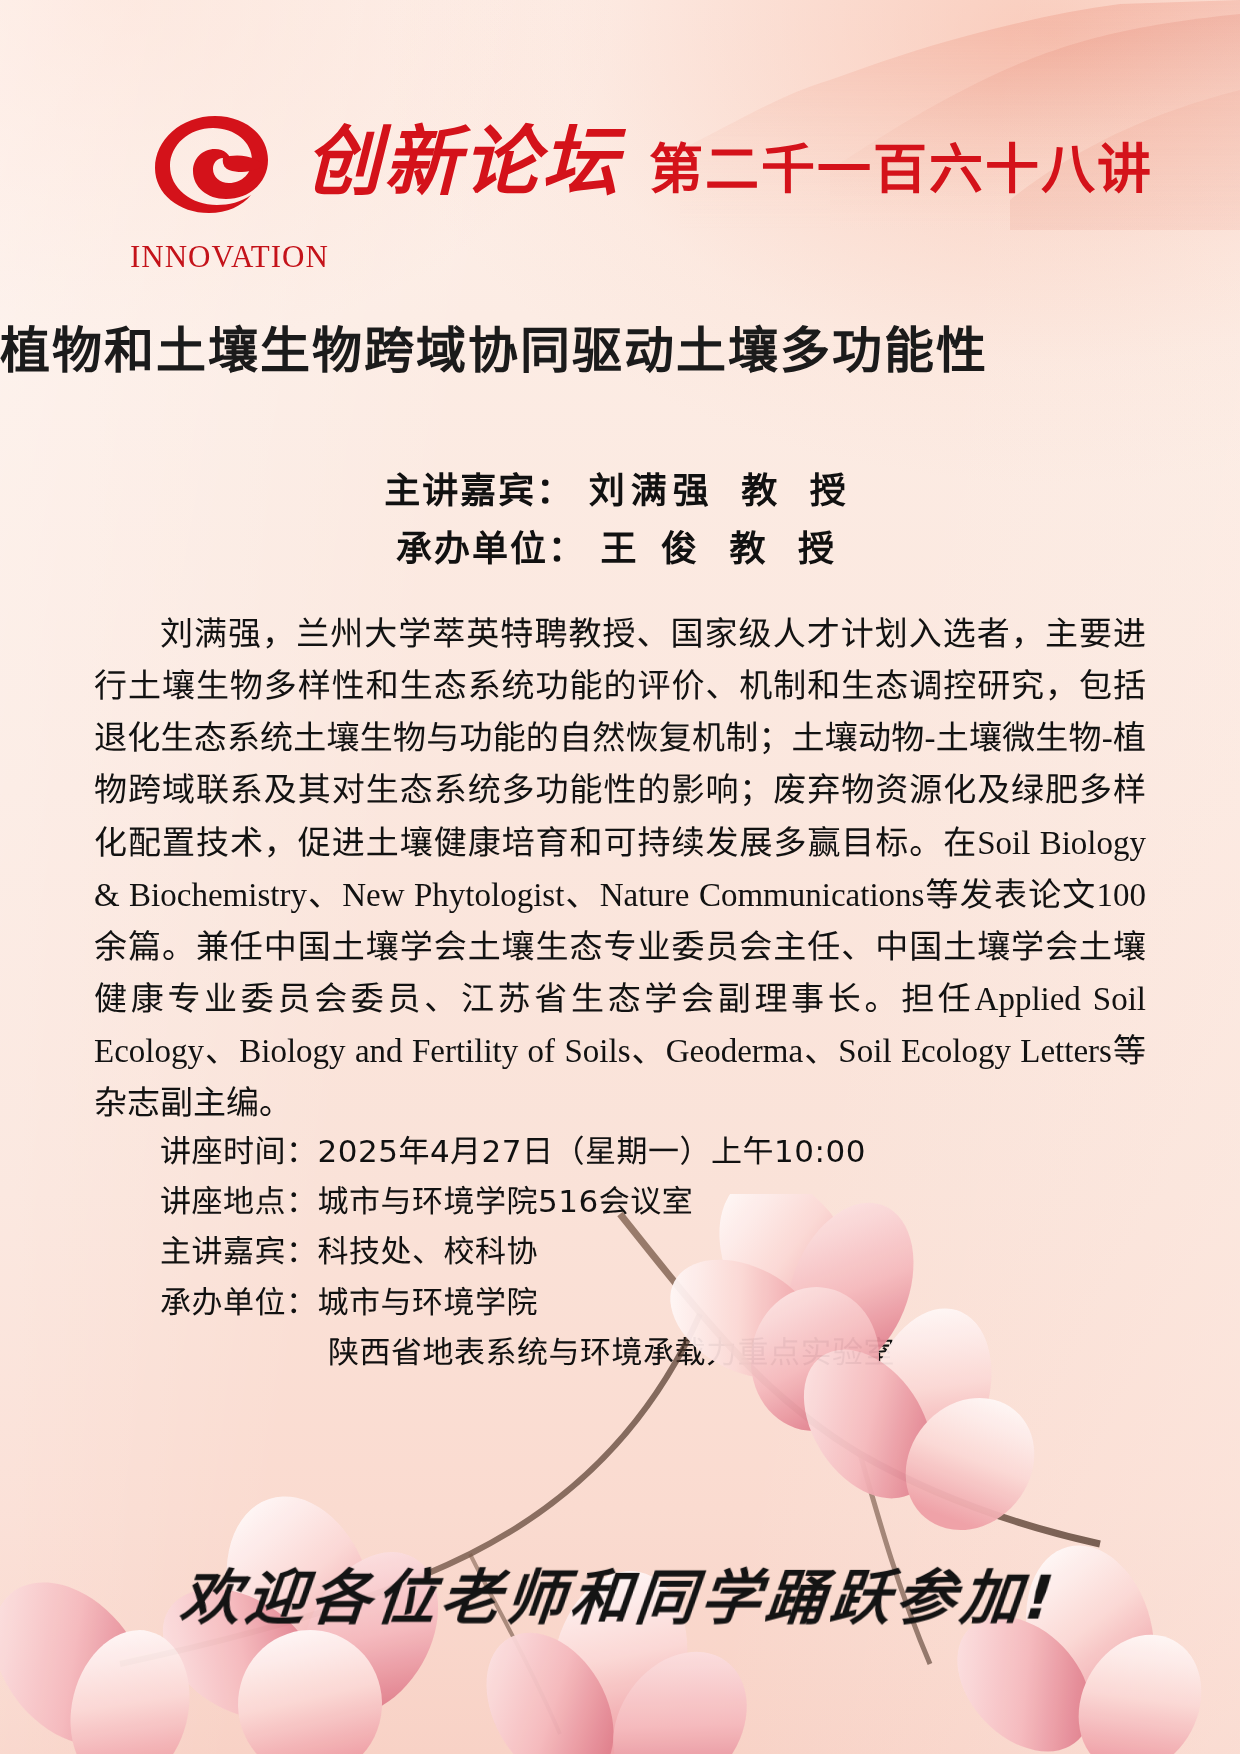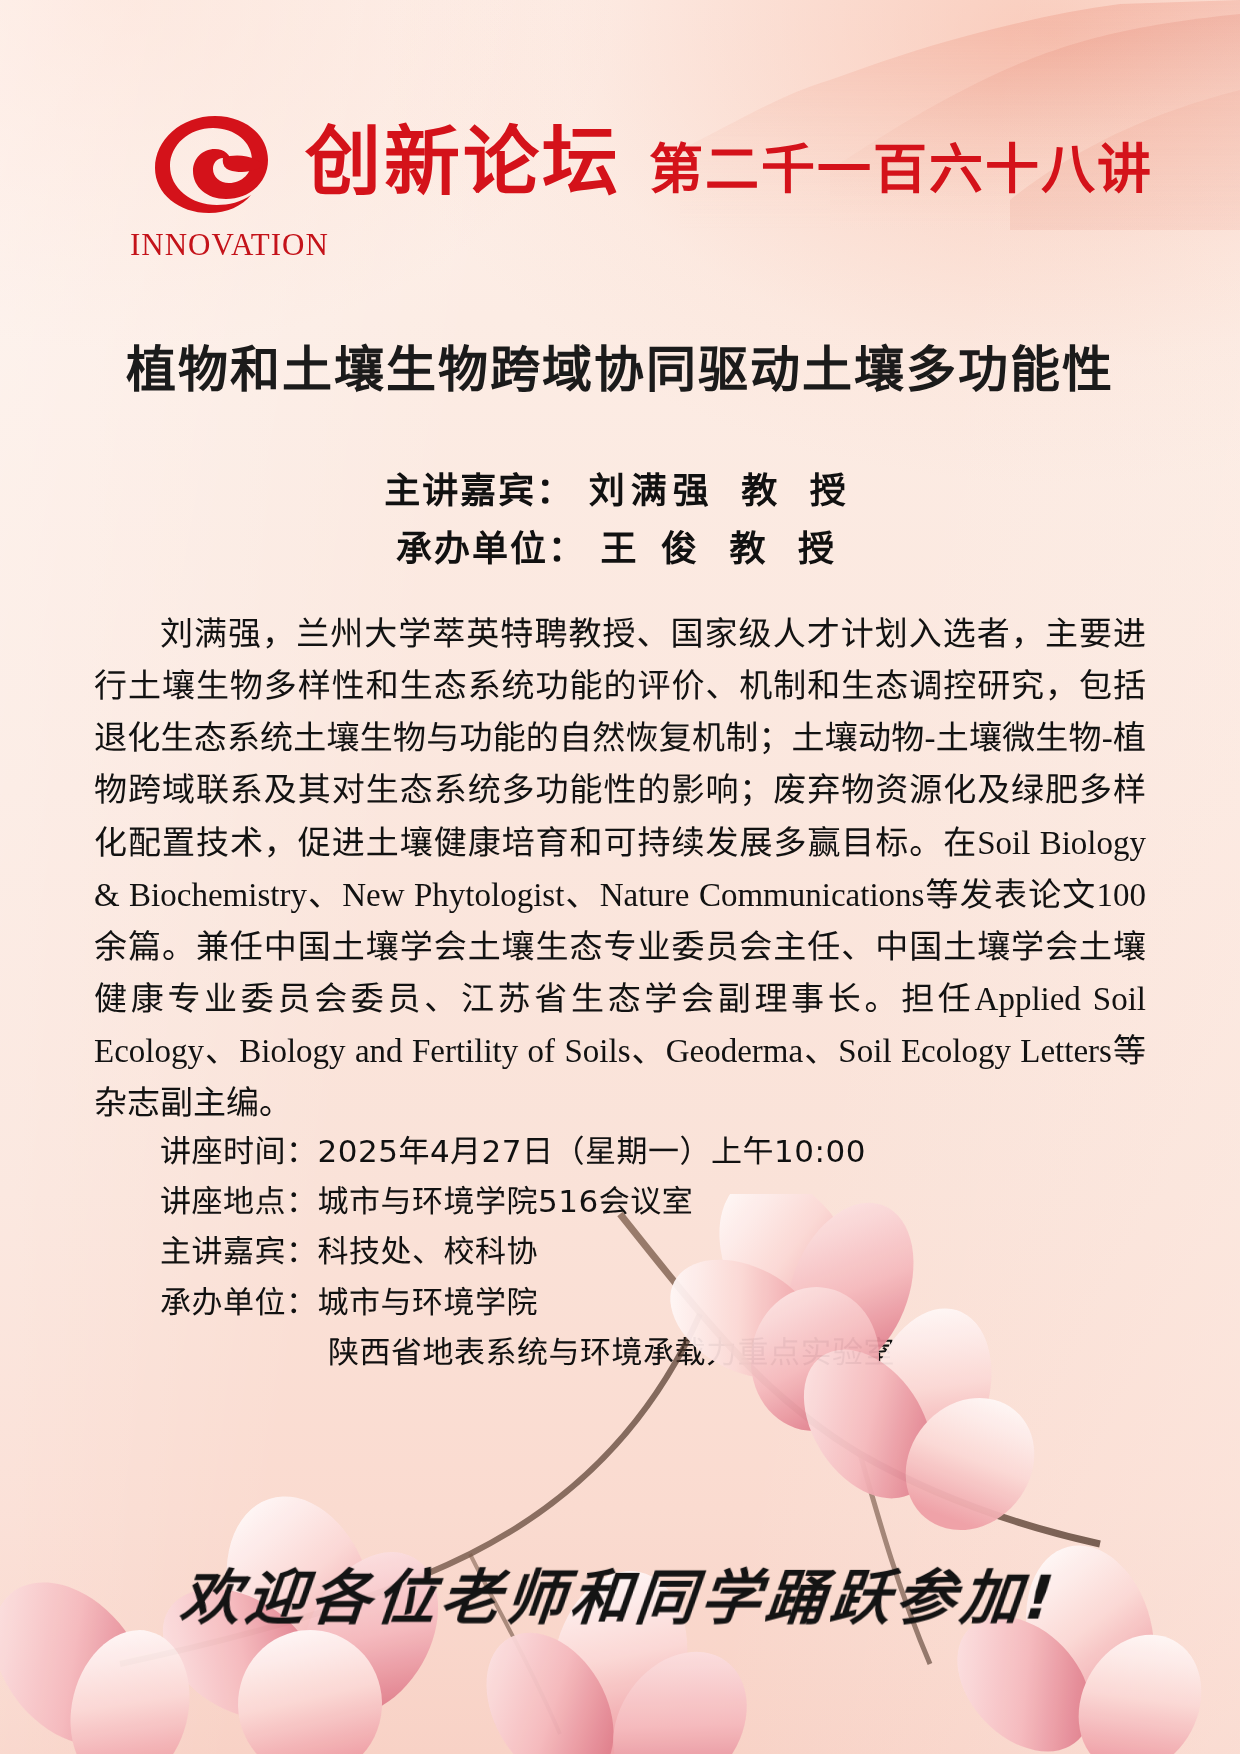--- a/index.html
+++ b/index.html
@@ -54,21 +54,21 @@
     position: absolute;
     left: 0; top: 0;
     width: 170px;
     text-align: center;
   }
   .logo-mark {
     width: 132px; height: 105px;
     margin: 0 auto;
   }
   .logo-word {
-    margin-top: 6px;
+    margin-top: 18px;
     font-family: "Liberation Serif", serif;
     font-size: 31px;
     letter-spacing: 1px;
     color: #c4131a;
     font-weight: 400;
   }
   .header-title {
     position: absolute;
     left: 175px;
     top: 12px;
@@ -76,37 +76,37 @@
     align-items: baseline;
     white-space: nowrap;
   }
   .forum-name {
     font-family: "DejaVu Sans", sans-serif;
     font-size: 76px;
     font-weight: 700;
     color: #d4121a;
     letter-spacing: 3px;
     line-height: 1;
+    font-style: italic;
   }
   .session-no {
     margin-left: 28px;
     font-family: "DejaVu Sans", sans-serif;
     font-size: 54px;
     font-weight: 700;
     color: #d4121a;
     letter-spacing: 2px;
     line-height: 1;
   }
 
   
   .main-title {
     position: absolute;
-    top: 329px;
+    top: 310px;
     left: 0; right: 0;
-    text-align: center;
     font-family: "DejaVu Sans", sans-serif;
     font-size: 50px;
     font-weight: 700;
     color: #1b1b1b;
     letter-spacing: 2px;
   }
 
   
   .speakers {
     position: absolute;

